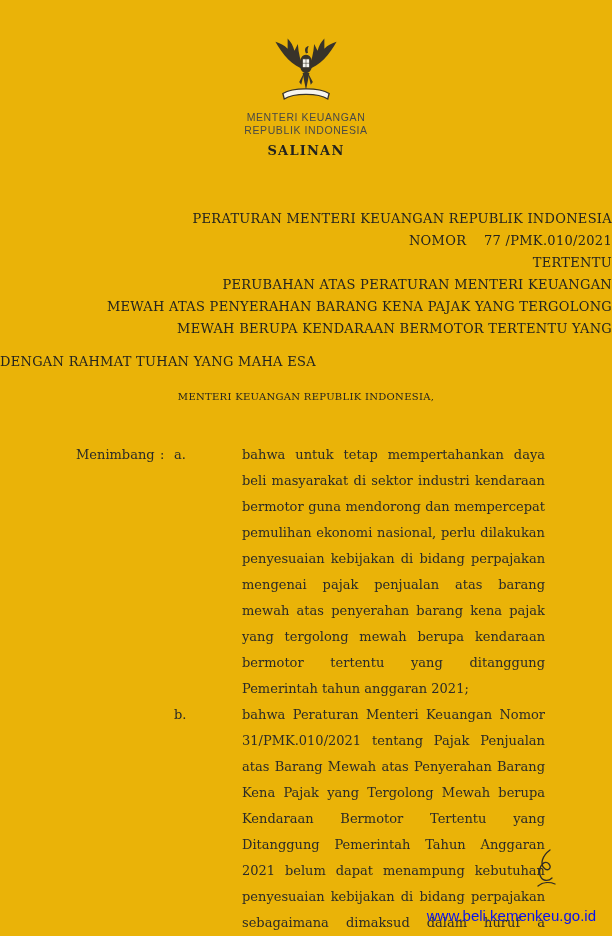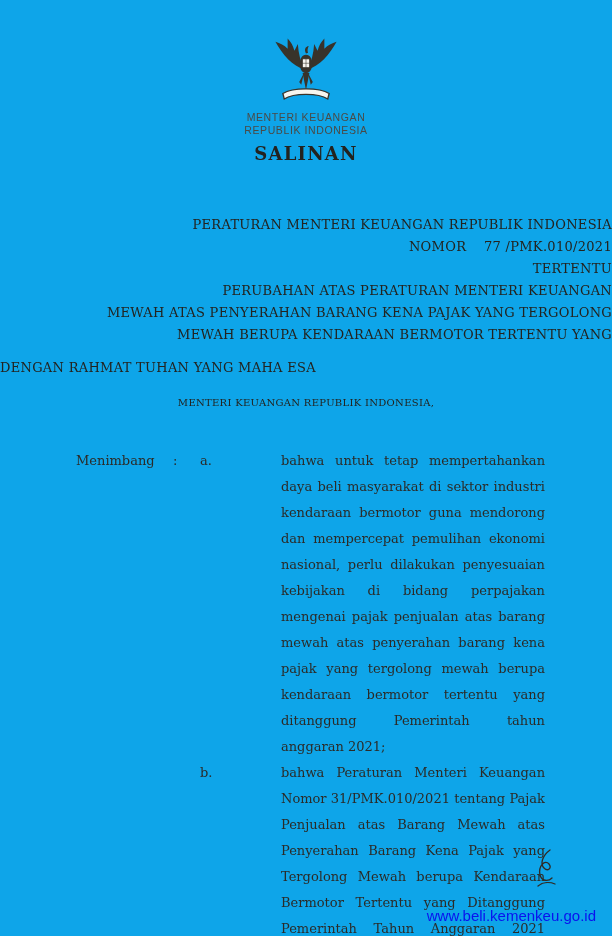--- a/index.html
+++ b/index.html
@@ -4,55 +4,54 @@
 <style>
   html,body{margin:0;padding:0;}
   body{
     width:612px;height:936px;
     background:#e8e8e6;
     font-family:"DejaVu Serif", serif;
   }
   .page{
     position:relative;
     width:612px;height:936px;
-    background:#0ea5e9;
+    background:#eab308;
     color:#2b2b28;
     overflow:hidden;
   }
   .letterhead{ text-align:center; padding-top:30px; }
   .emblem{ display:inline-block; }
   .ministry{
     font-family:"Liberation Sans", sans-serif;
     font-size:10.5px; line-height:13px;
     letter-spacing:.6px; color:#4a4a46;
     margin-top:3px;
   }
   .salinan{
-    font-size:18px; font-weight:bold;
+    font-size:13px; font-weight:bold;
     letter-spacing:1.2px; margin-top:6px; color:#23231f;
   }
   .title-block{
     margin-top:50px; text-align:right;
     font-size:13px; line-height:22px; letter-spacing:.3px;
     color:#23231f;
   }
   .doc-number{ white-space:pre; }
   .subject-line{ }
   .invocation{ margin-top:14px; font-size:13px; letter-spacing:.3px; color:#23231f;}
   .issuer{ margin-top:22px; text-align:center; font-size:10px; letter-spacing:.3px; color:#23231f;}
   .considering{
     margin-top:40px;
     padding:0 67px 0 76px;
     font-size:13px; line-height:26px;
   }
   .consider-row{
     display:grid;
     grid-template-columns:84px 14px 28px 1fr;
     align-items:start;
-    gap:13px;
   }
   .consider-text{ text-align:justify; text-justify:inter-word;margin-left:40px; }
   .paraf{
     position:absolute; right:54px; bottom:40px;
   }
   .footer-link{
     position:absolute; right:16px; bottom:12px;
     font-family:"Liberation Sans", sans-serif;
     font-size:15px; color:#0a12ee;
     text-decoration:none;

